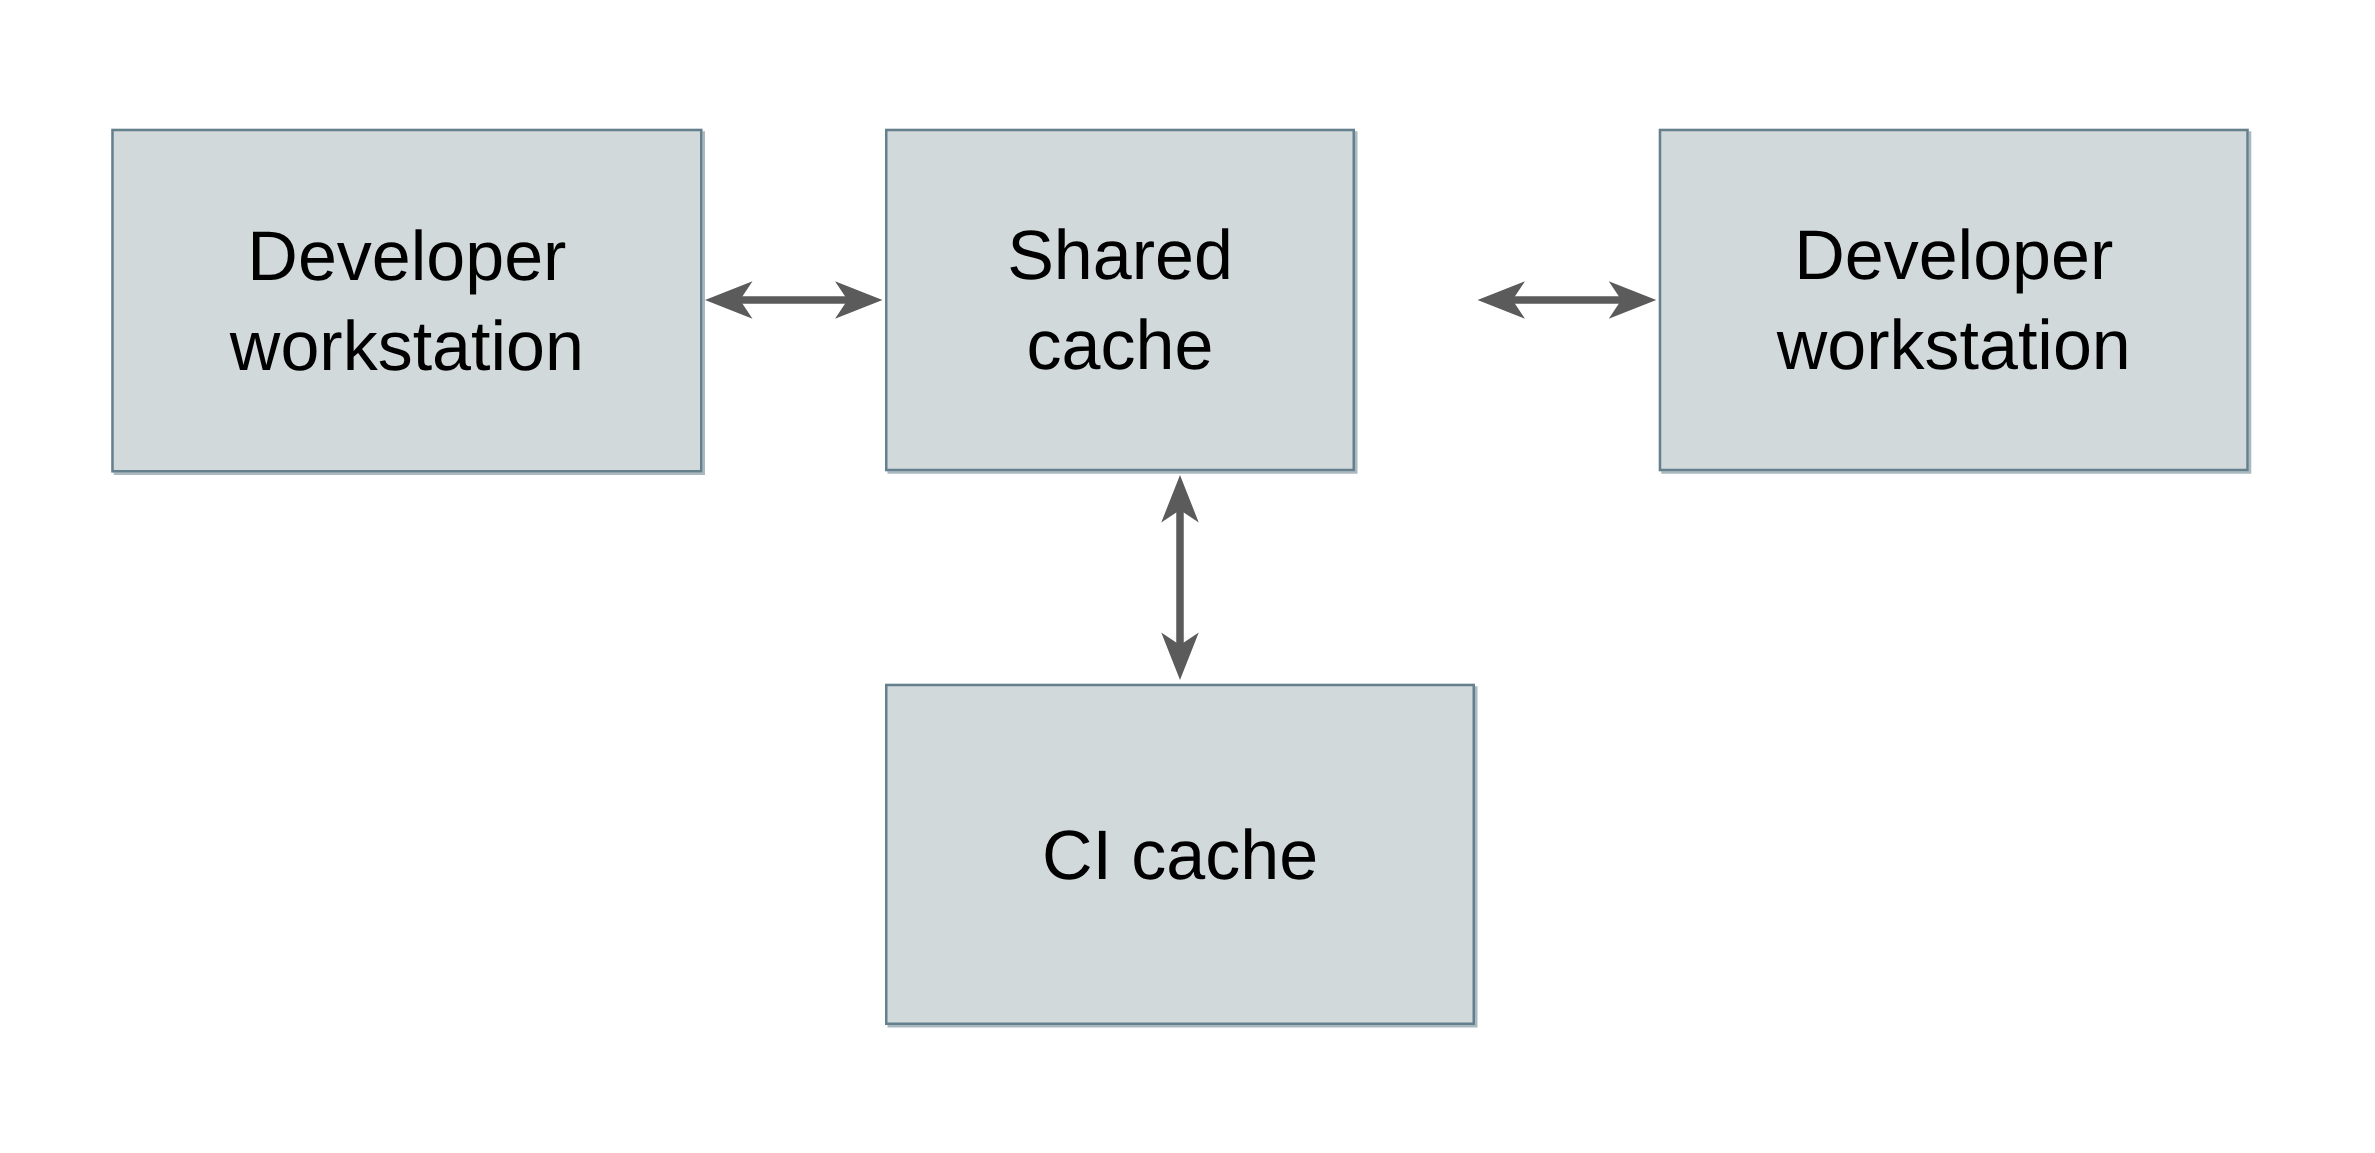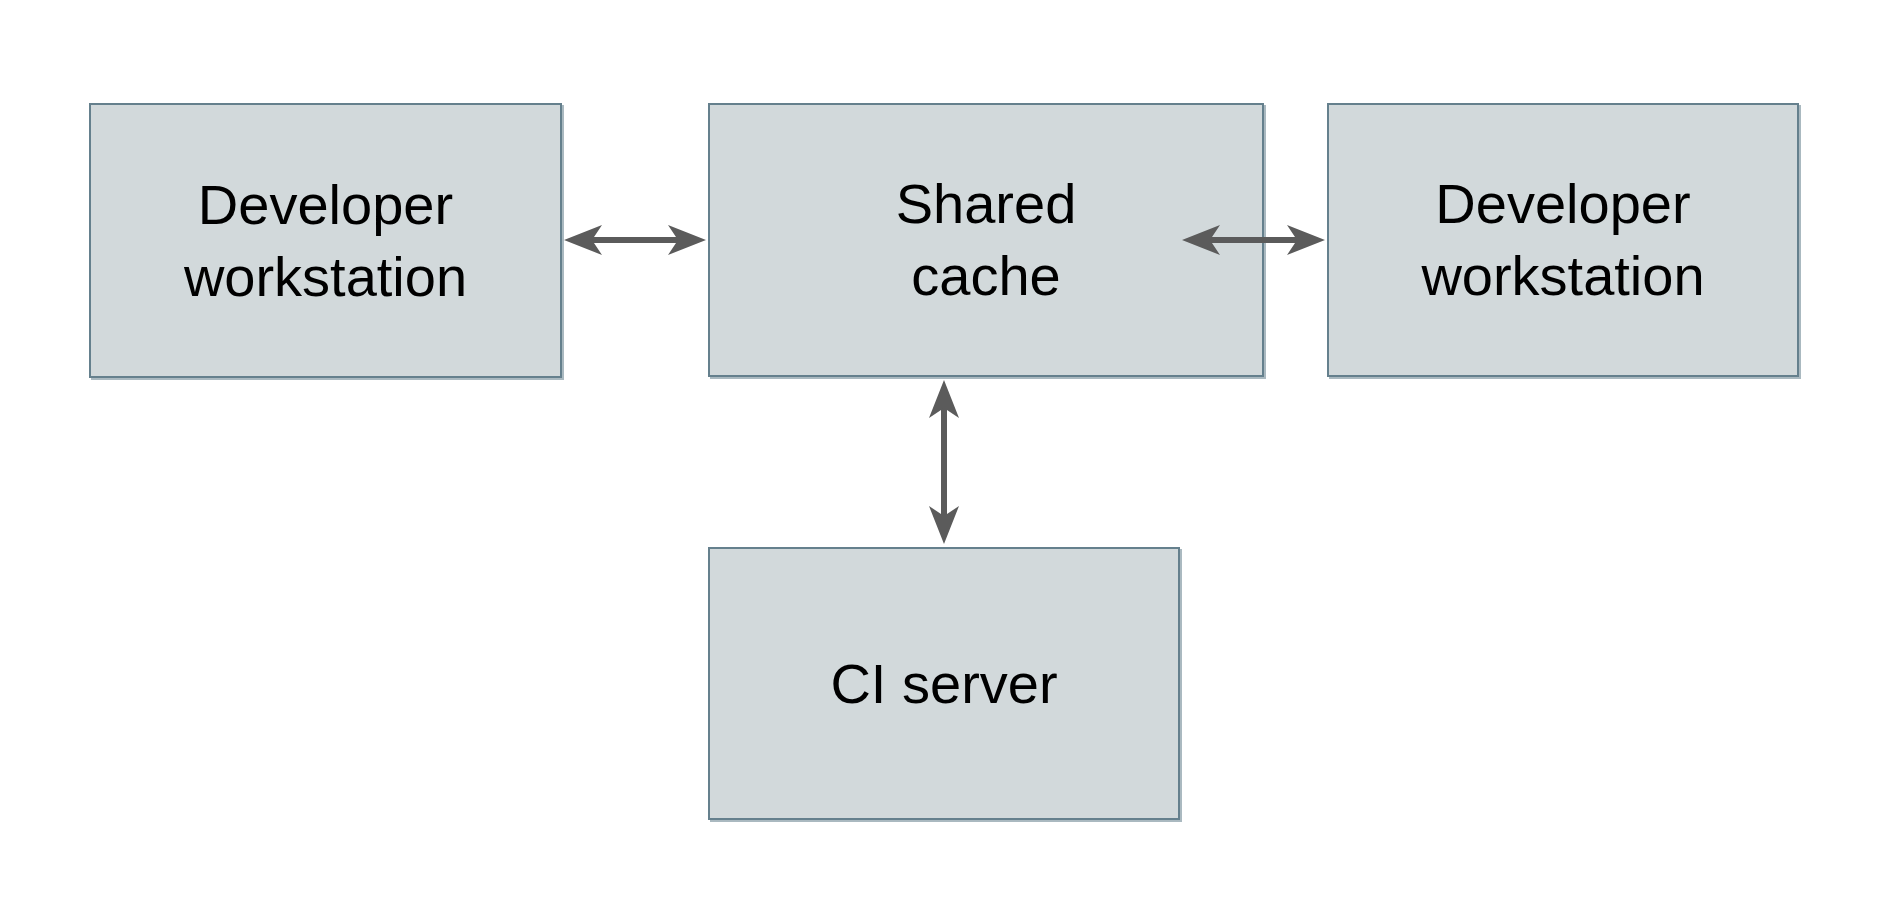--- a/index.html
+++ b/index.html
@@ -26,21 +26,21 @@
     text-align: center;
   }
   .node .label {
     font-size: 56px;
     line-height: 1.28;
     color: var(--text, #000000);
     letter-spacing: 0;
   }
   
   #node-left   { left: 89px;   top: 103px; width: 473px; height: 275px; }
-  #node-center { left: 708px;  top: 103px; width: 556px; height: 274px; }
+  #node-center { left: 708px;  top: 103px; width: 376px; height: 274px; }
   #node-right  { left: 1327px; top: 103px; width: 472px; height: 274px; }
   #node-bottom { left: 708px;  top: 547px; width: 472px; height: 273px; }
 
   
   #node-center .label { max-width: 340px; }
   
   #node-bottom .label { white-space: nowrap; }
 
   .edge {
     position: absolute;
@@ -62,21 +62,21 @@
 
 <div class="node" id="node-center">
   <span class="label">Shared cache</span>
 </div>
 
 <div class="node" id="node-right">
   <span class="label">Developer workstation</span>
 </div>
 
 <div class="node" id="node-bottom">
-  <span class="label">CI server</span>
+  <span class="label">CI cache</span>
 </div>
 
 <div class="edge" id="edge-left-center">
   <svg viewBox="0 0 146 40">
     <line class="stroke" x1="28" y1="20" x2="118" y2="20" stroke-width="6"></line>
     <path class="fill" d="M2 20 L40 5 L30 20 L40 35 Z"></path>
     <path class="fill" d="M144 20 L106 5 L116 20 L106 35 Z"></path>
   </svg>
 </div>
 

